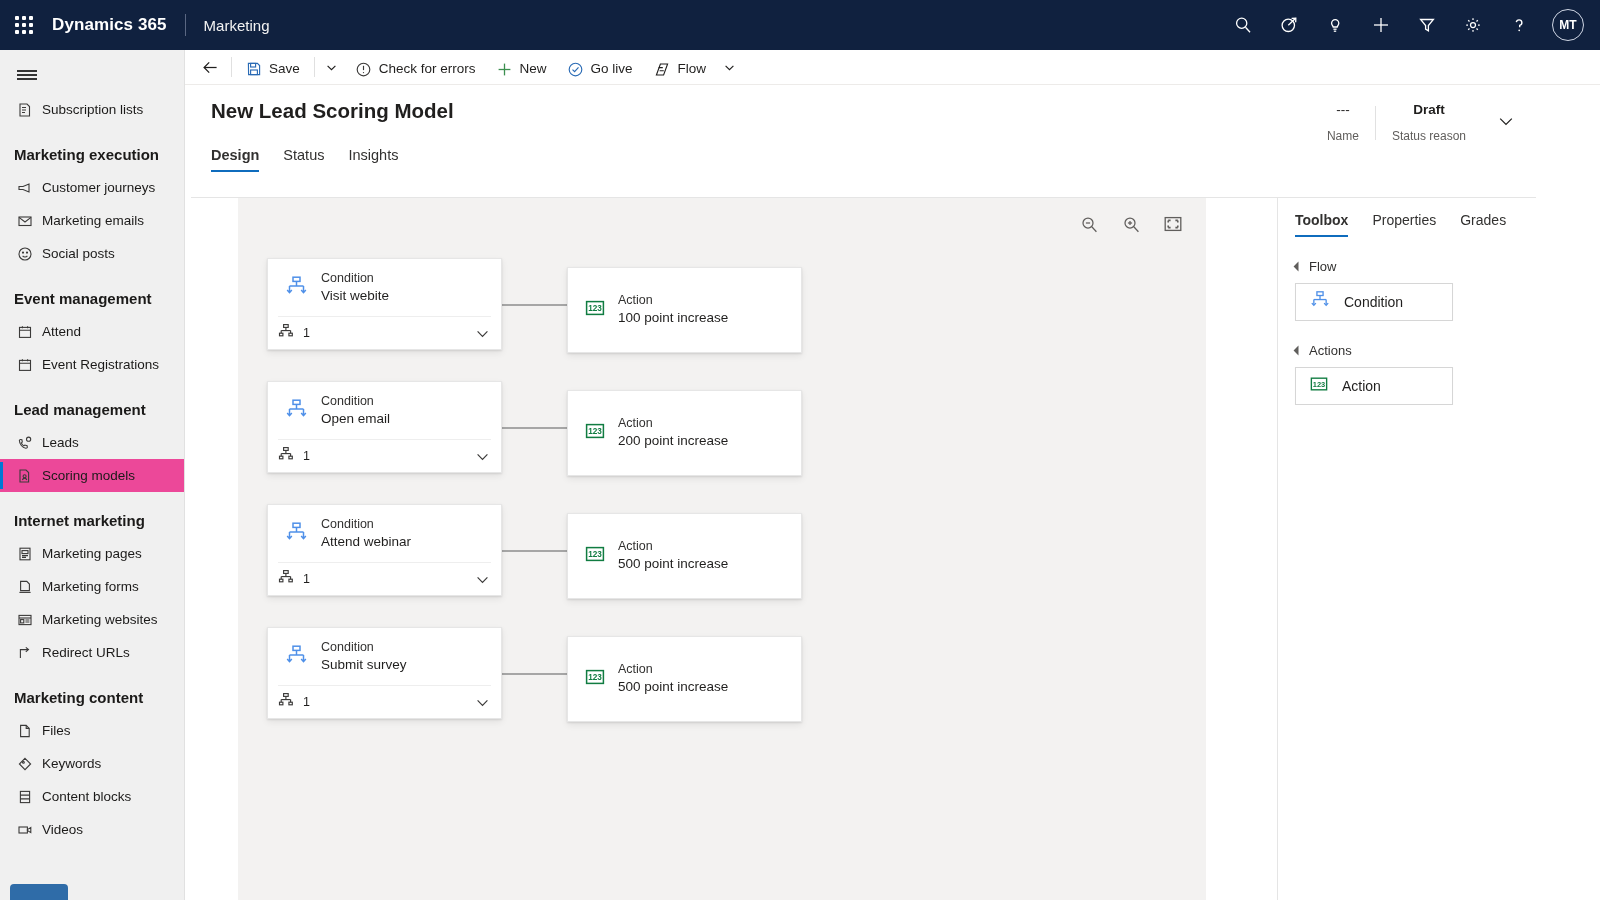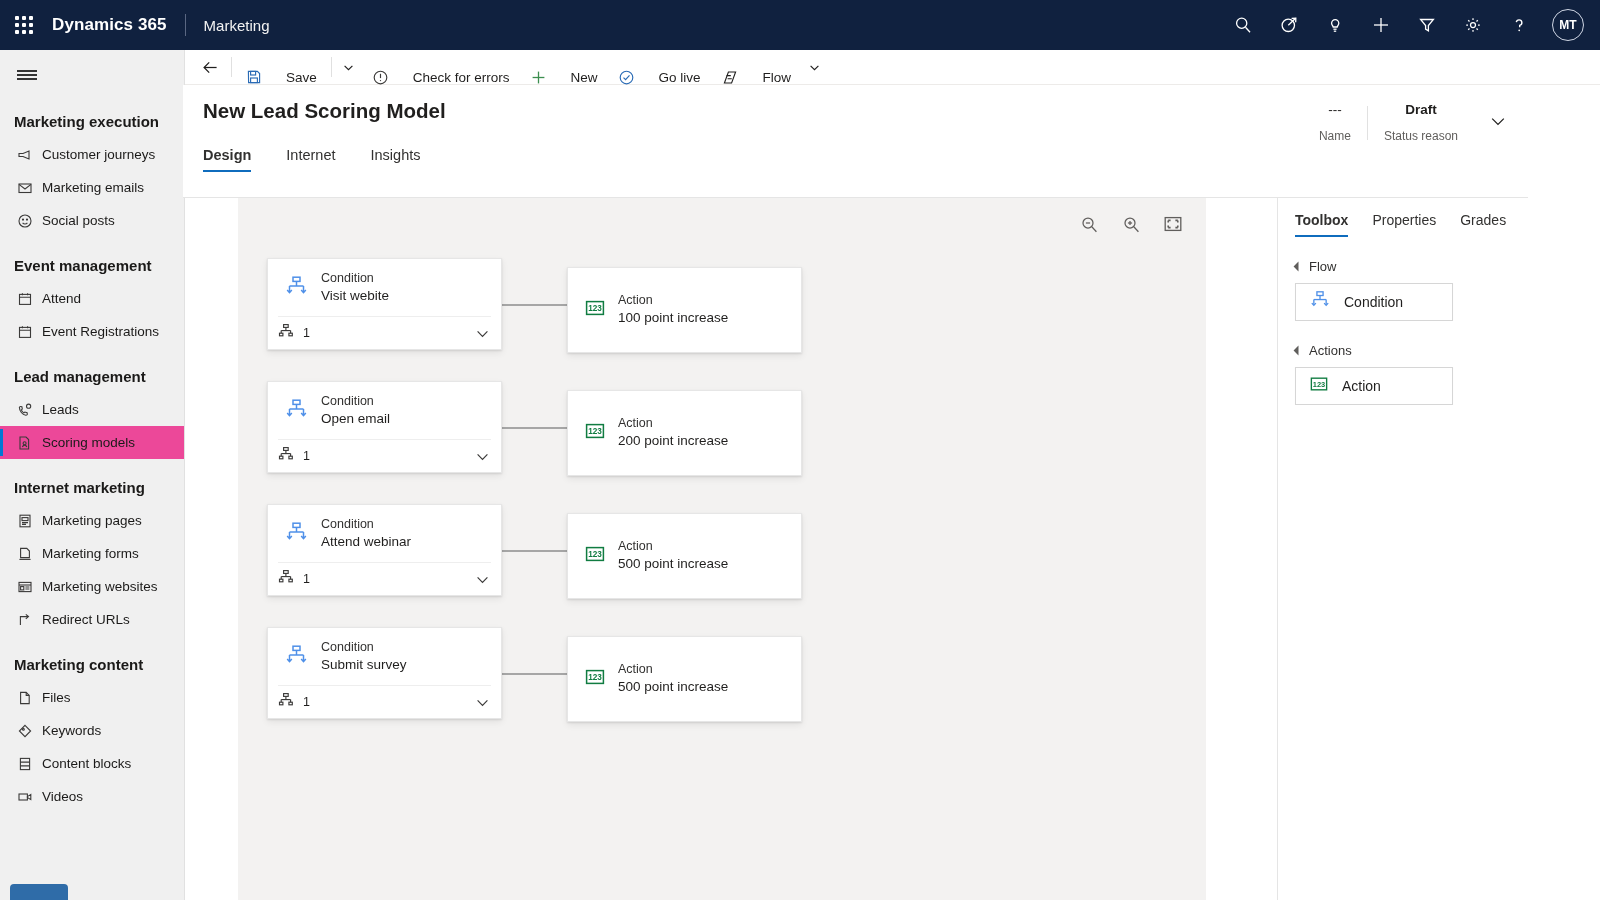--- a/index.html
+++ b/index.html
@@ -67,36 +67,36 @@
   
   .cmdbar {
     position: absolute; top: 50px; left: 185px; width: 1415px; height: 35px;
     background: #fff; display: flex; align-items: center; padding-left: 8px;
     border-bottom: 1px solid #edebe9;
   }
   .cmd-back { width: 34px; height: 32px; display:flex; align-items:center; justify-content:center;
               cursor: pointer; color: #201f1e; }
   .cmd-div { width: 1px; height: 20px; background: #e0e0e0; margin: 0 4px; }
   .cmd-btn {
-    display: flex; align-items: center; gap: 24px; height: 32px; padding: 0 10px;
+    display: flex; align-items: flex-start; gap: 7px; height: 32px; padding: 0 10px;
     font-size: 13.5px; color: #201f1e; cursor: pointer; white-space: nowrap; margin-top: 20px;
   }
   .cmd-chev { width: 26px; height: 32px; display: flex; align-items: center;
               justify-content: center; cursor: pointer; }
   .cmd-ico { display: flex; align-items: center; }
 
   
   .pagehead {
-    position: absolute; top: 85px; left: 183px; width: 1345px; height: 113px;
+    position: absolute; top: 85px; left: 191px; width: 1345px; height: 113px;
     background: #fff; border-bottom: 1px solid #e5e5e5;
   }
   .page-title {
     position: absolute; left: 20px; top: 14px; font-size: 20.5px; font-weight: bold; color: #201f1e;
   }
-  .tabs { position: absolute; left: 20px; top: 62px; display: flex; gap: 35px; }
+  .tabs { position: absolute; left: 20px; top: 62px; display: flex; gap: 24px; }
   .tab { font-size: 14.5px; color: #323130; padding-bottom: 9px; cursor: pointer; position: relative; }
   .tab.active { font-weight: bold; }
   .tab.active::after {
     content: ""; position: absolute; left: 0; right: 0; bottom: 0; height: 2.5px; background: #0f6cbd;
   }
   .statusbox { position: absolute; right: 20px; top: 17px; display: flex; align-items: center; }
   .status-col { text-align: center; padding: 0 16px; }
   .status-col.left { min-width: 64px; }
   .status-val { font-size: 13.5px; color: #201f1e; }
   .status-val.bold { font-weight: bold; }
@@ -244,20 +244,29 @@
 
   <div class="sidebar">
     <div class="hamburger">
       <div>
           <span></span>
           <span></span>
           <span></span>
         </div>
     </div>
 
+    <div class="nav-item">
+      <span class="nav-ico">
+        <svg width="16" height="16" viewBox="0 0 16 16" fill="none" stroke="#3b3a39" stroke-width="1.1">
+          <path d="M3 2h7l2.5 2.5V14H3z"></path>
+            <path d="M5 5.5h4M5 8h4M5 10.5h3"></path>
+        </svg>
+      </span>
+      <span class="nav-label">Subscription lists</span>
+    </div>
 
     <div class="nav-group">Marketing execution</div>
 
     <div class="nav-item">
       <span class="nav-ico">
         <svg width="16" height="16" viewBox="0 0 16 16" fill="none" stroke="#3b3a39" stroke-width="1.1">
           <path d="M2 6.5h4L12 4v8L6 9.5H2z"></path>
         </svg>
       </span>
       <span class="nav-label">Customer journeys</span>
@@ -492,21 +501,21 @@
         <polyline points="2.6,4.8 6.5,8.6 10.4,4.8"></polyline>
       </svg>
     </div>
   </div>
 
   <div class="pagehead">
     <div class="page-title">New Lead Scoring Model</div>
 
     <div class="tabs">
       <div class="tab active">Design</div>
-      <div class="tab">Internet</div>
+      <div class="tab">Status</div>
       <div class="tab">Insights</div>
     </div>
 
     <div class="statusbox">
       <div class="status-col left">
         <div class="status-val">---</div>
         <div class="status-lbl">Name</div>
       </div>
       <div class="status-sep"></div>
       <div class="status-col">

